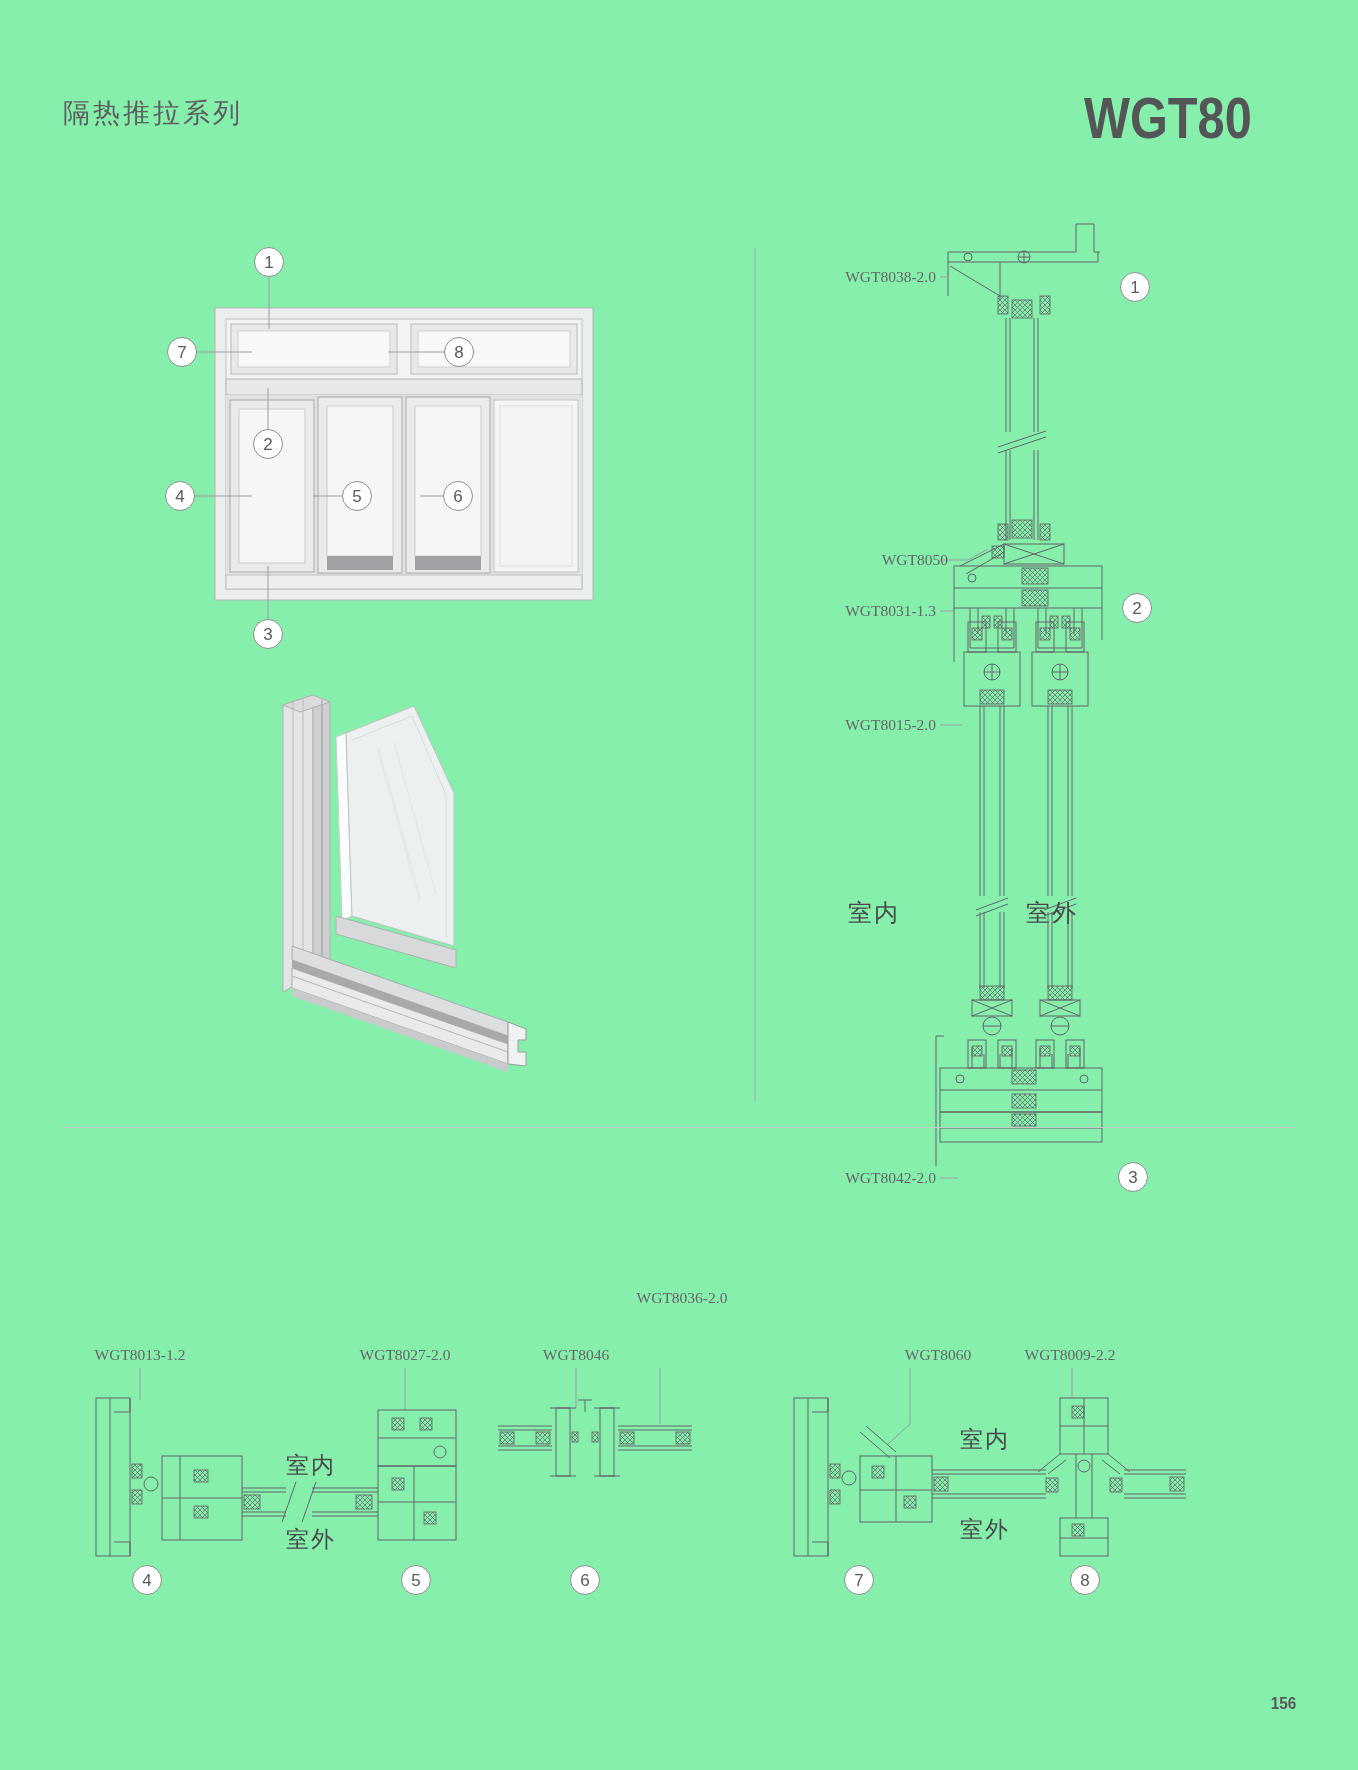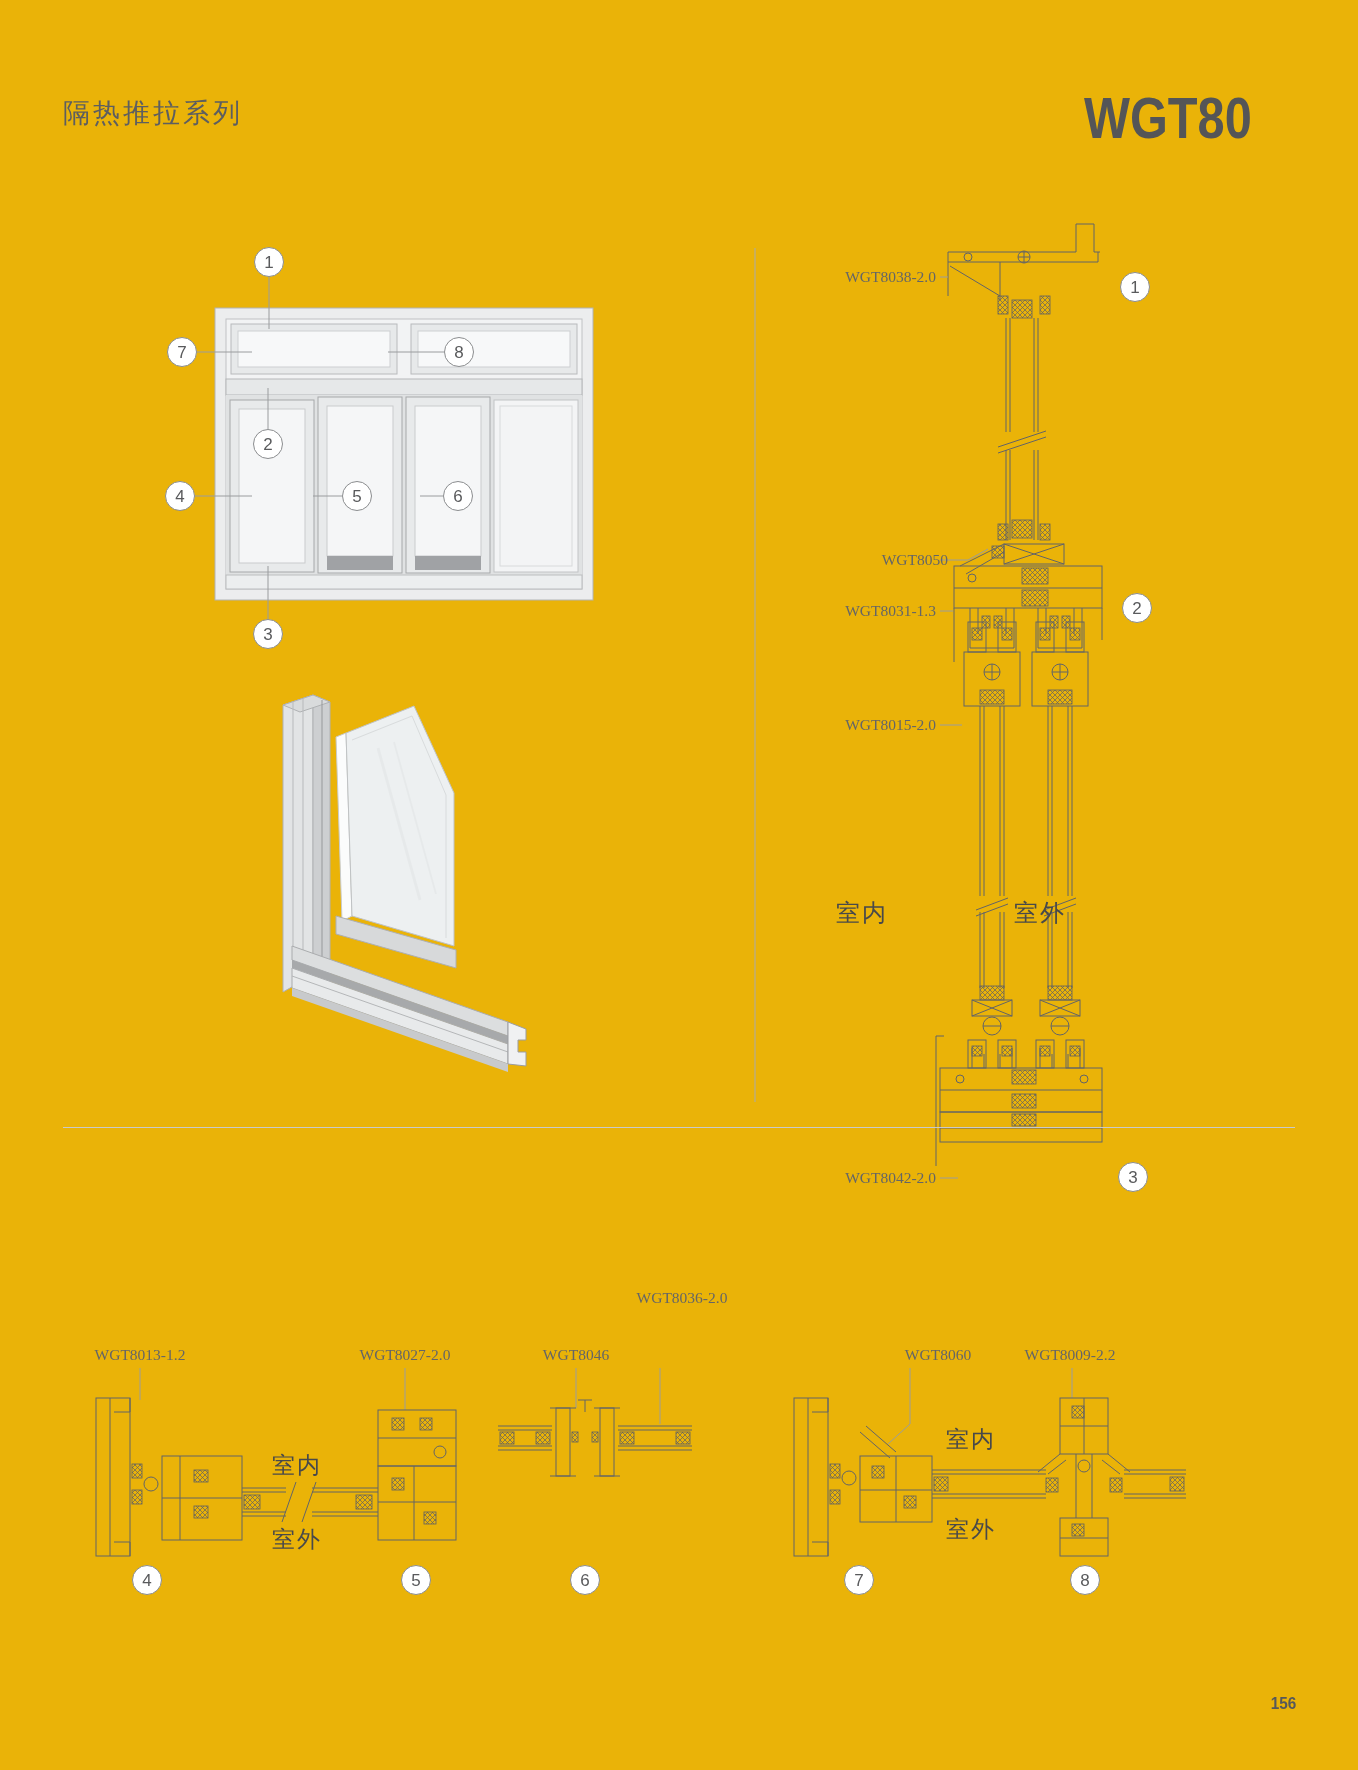--- a/index.html
+++ b/index.html
@@ -1,27 +1,27 @@
 <!DOCTYPE html>
 <html><head>
 <meta charset="utf-8">
 <style>
   html,body{margin:0;padding:0;background:#ffffff;}
-  .page{position:relative;width:1358px;height:1770px;background:#eab308;
+  .page{position:relative;width:1358px;height:1770px;background:#86efac;
         font-family:"Liberation Sans",sans-serif;overflow:hidden;}
   .abs{position:absolute;}
   .series{position:absolute;left:63px;top:95px;font-size:27px;color:#5d5e60;letter-spacing:3px;}
   .model{position:absolute;top:84px;right:106px;font-size:58px;font-weight:700;color:#545557;
          transform:scaleX(.84);transform-origin:100% 50%;}
   .callout{position:absolute;width:30px;height:30px;border:1.2px solid #8b8d8f;border-radius:50%;
            background:#fff;color:#595a5c;font-size:17px;line-height:30px;text-align:center;box-sizing:border-box;}
   .code-label{position:absolute;font-size:15.5px;color:#646567;white-space:nowrap;height:18px;line-height:18px;font-family:Liberation Serif, serif;}
   .r{text-align:right;width:130px;}
   .c{text-align:center;width:140px;}
-  .cjk{position:absolute;font-size:24px;color:#48494b;width:64px;text-align:left;letter-spacing:2px;}
+  .cjk{position:absolute;font-size:24px;color:#48494b;width:64px;text-align:right;letter-spacing:2px;}
   .cjk.sm{font-size:23px;}
   .hr{position:absolute;left:63px;top:1127px;width:1232px;height:1px;background:#c9cacb;}
   .pagenum{position:absolute;right:62px;top:1694px;font-size:17px;font-weight:700;color:#57585a;
            transform:scaleX(.9);transform-origin:100% 50%;}
   svg .ln{stroke:#636467;fill:none;stroke-width:1;}
   svg .lt{stroke:#9a9c9e;fill:none;stroke-width:1;}
   svg .h{fill:url(#xh);stroke:#5f6063;stroke-width:.8;}
 </style>
 </head>
 <body>

